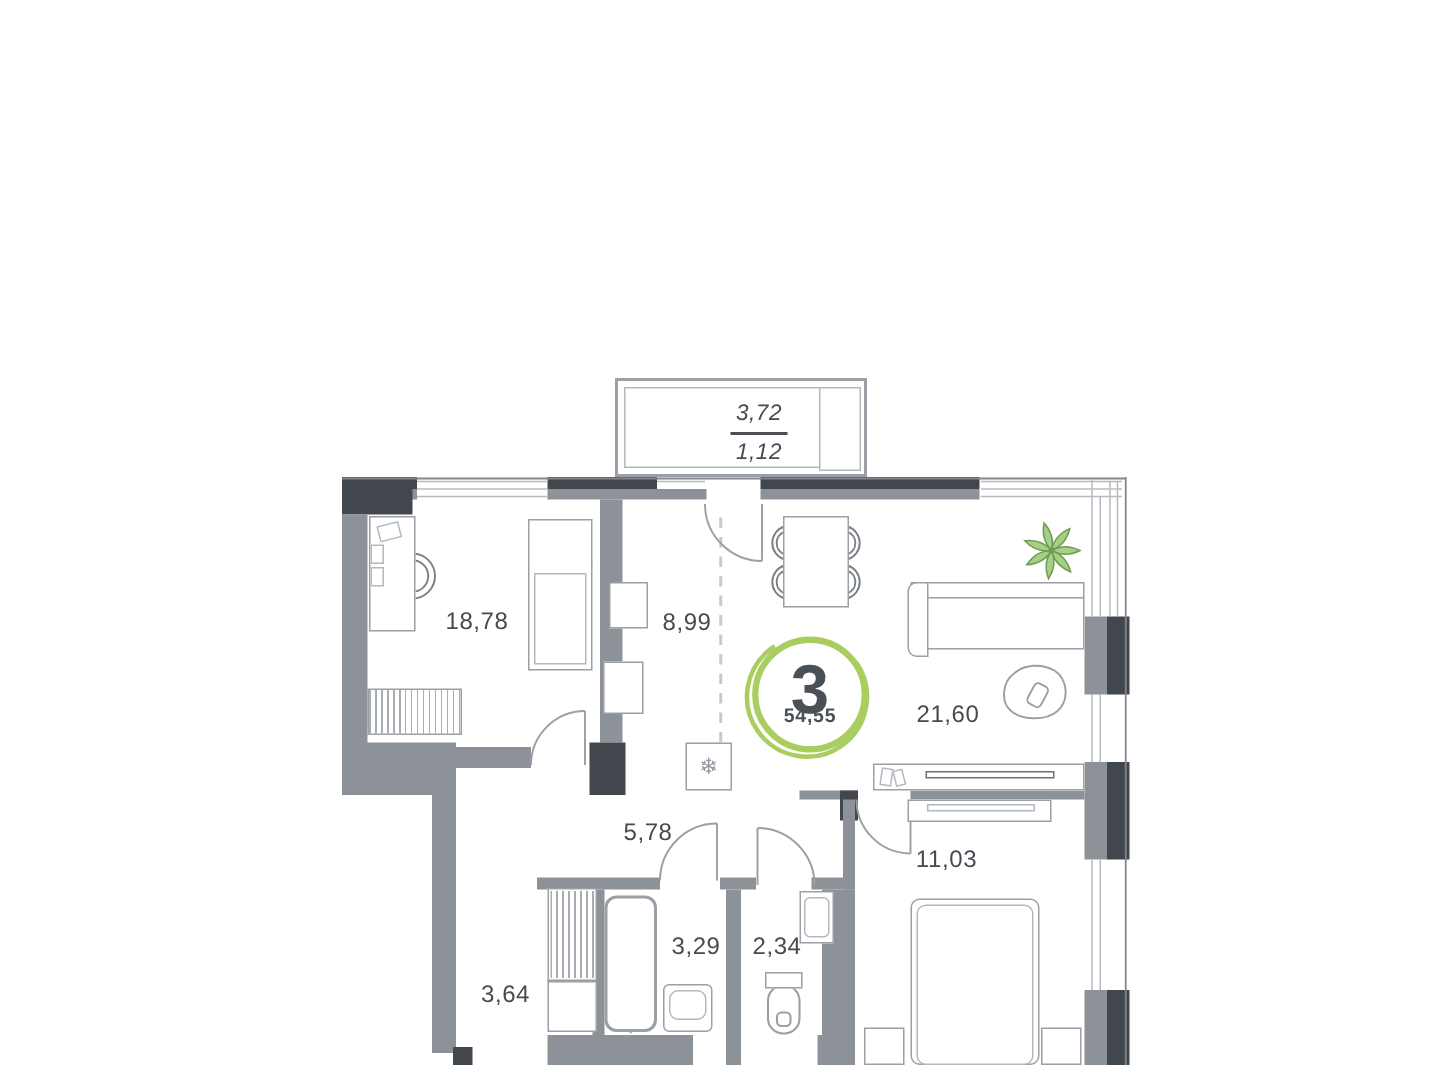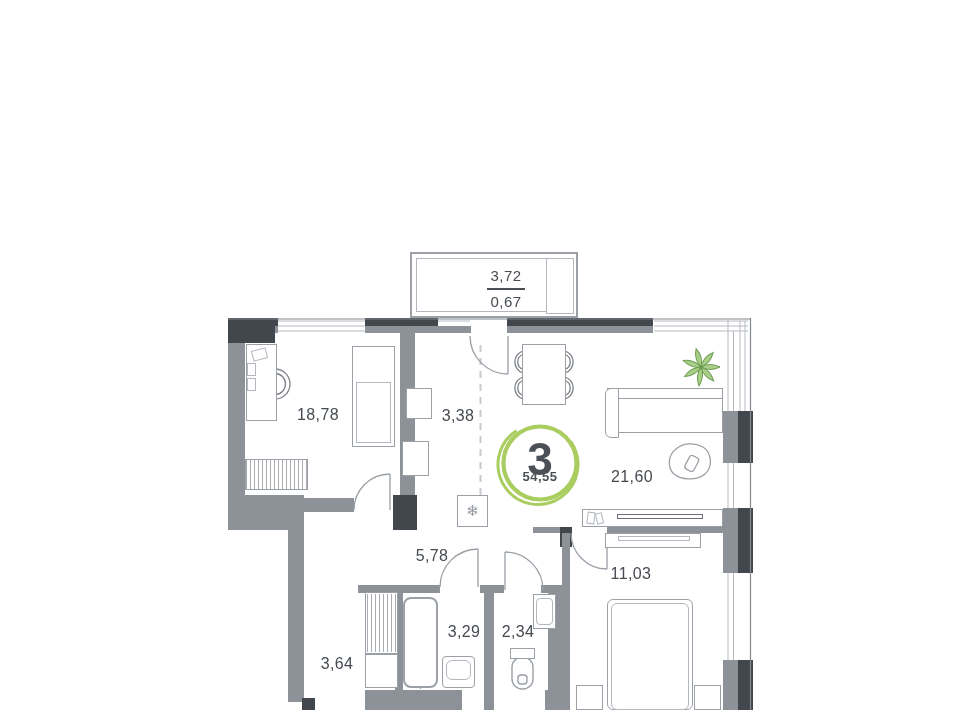--- a/index.html
+++ b/index.html
@@ -6,21 +6,21 @@
   #stage{position:relative;width:960px;height:710px;background:#fff;overflow:hidden;
          font-family:"Liberation Sans",sans-serif;}
   .w{position:absolute;}
   .d{background:#42474e;}
   .g{background:#8d9298;}
   .f{position:absolute;border:1.5px solid #9aa0a6;background:#fff;box-sizing:border-box;}
   .f1{position:absolute;border:1px solid #b3b8be;background:#fff;box-sizing:border-box;}
   .ln{position:absolute;background:#b3b8be;}
   .lbl{position:absolute;font-size:16px;font-weight:400;color:#464b51;letter-spacing:.4px;
        text-align:center;line-height:1;}
-  .sm{font-size:15px;}
+  .sm{font-size:15px;font-style:italic;}
   .hatchV{background:repeating-linear-gradient(90deg,#a9adb2 0 1px,#fff 1px 4px);}
   .pillow{position:absolute;background:#b9bcc0;border:1px solid #9aa0a6;border-radius:5px;box-sizing:border-box;}
   svg{position:absolute;left:0;top:0;pointer-events:none;}
   .lbl,.f,.f1{z-index:4;}
   .badge-num{position:absolute;left:510px;top:432px;width:60px;text-align:center;
        font-size:46px;font-weight:700;color:#4b5056;z-index:6;}
   .badge-area{position:absolute;left:510px;top:469px;width:60px;text-align:center;
        font-size:13px;font-weight:700;color:#4b5056;letter-spacing:.5px;z-index:6;}
   .snow{position:absolute;left:457px;top:495px;width:31px;height:31px;display:flex;
        align-items:center;justify-content:center;font-size:15px;color:#9298a0;z-index:5;}
@@ -299,24 +299,24 @@
     </g>
 
     <g fill="none">
       <circle cx="540" cy="463" r="36.5" stroke="#a9cd5f" stroke-width="4.2" fill="#fff"></circle>
       <circle cx="538" cy="464.5" r="40" stroke="#a9cd5f" stroke-width="3" stroke-dasharray="190 62" transform="rotate(-35 538 464.5)"></circle>
     </g>
   </svg>
 
   <div class="lbl sm" style="left:478px;top:268px;width:56px">3,72</div>
   <div class="ln" style="left:487px;top:288px;width:38px;height:1.5px;background:#4a4f55;z-index:5"></div>
-  <div class="lbl sm" style="left:478px;top:294px;width:56px">0,67</div>
+  <div class="lbl sm" style="left:478px;top:294px;width:56px">1,12</div>
 
   <div class="lbl" style="left:288px;top:407px;width:60px">18,78</div>
-  <div class="lbl" style="left:430px;top:408px;width:56px">3,38</div>
+  <div class="lbl" style="left:430px;top:408px;width:56px">8,99</div>
   <div class="lbl" style="left:602px;top:469px;width:60px">21,60</div>
   <div class="lbl" style="left:404px;top:548px;width:56px">5,78</div>
   <div class="lbl" style="left:309px;top:656px;width:56px">3,64</div>
   <div class="lbl" style="left:436px;top:624px;width:56px">3,29</div>
   <div class="lbl" style="left:490px;top:624px;width:56px">2,34</div>
   <div class="lbl" style="left:601px;top:566px;width:60px">11,03</div>
 
   <div class="badge-num">3</div>
   <div class="badge-area">54,55</div>
 

